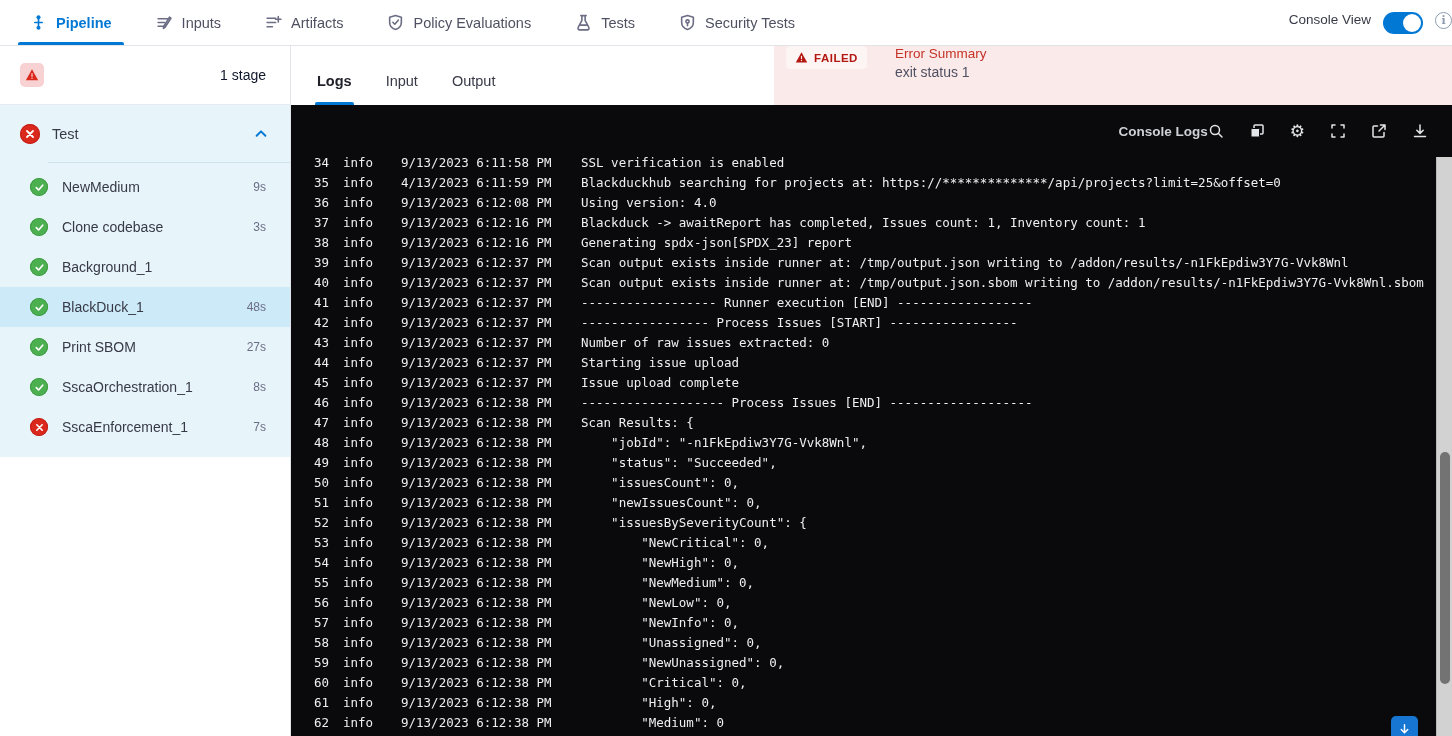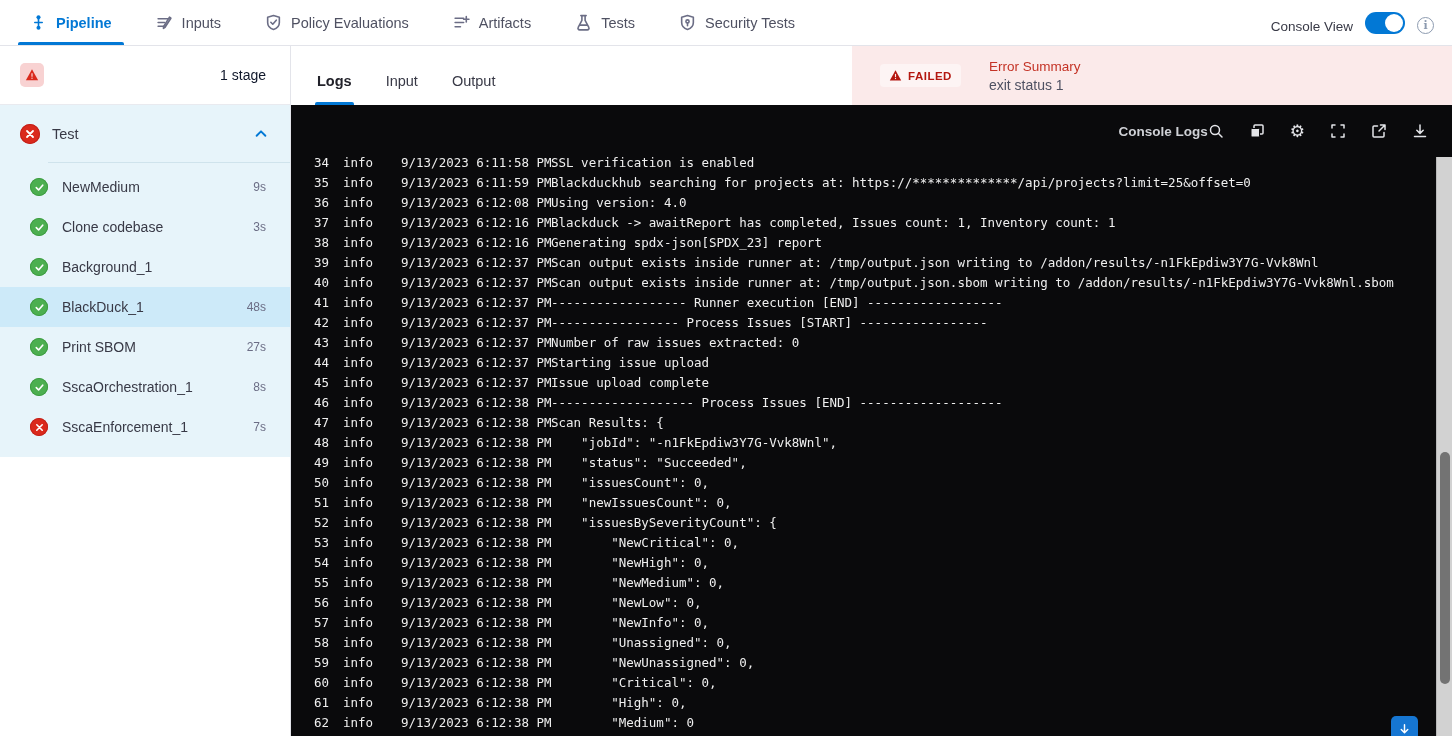--- a/index.html
+++ b/index.html
@@ -10,21 +10,21 @@
   .topbar { height:46px; display:flex; align-items:center; justify-content:space-between;
     border-bottom:1px solid #e3e4ea; background:#fff; position:relative; z-index:5; }
   .topnav { display:flex; align-items:center; height:100%; padding-left:30px;justify-content:flex-end; }
   .topnav-item { display:flex; align-items:center; gap:9px; height:100%; padding:0 22px 0 0;
     margin-right:22px; position:relative; cursor:pointer; color:#4f5162; font-size:14.5px; }
   .topnav-item .nav-ic { display:flex; color:#6b6d85; }
   .topnav-item.active { color:#0278d5; font-weight:700; }
   .topnav-item.active .nav-ic { color:#0278d5; }
   .topnav-item.active::after { content:""; position:absolute; left:-12px; right:10px; bottom:0;
     height:3px; background:#0278d5; border-radius:2px 2px 0 0; }
-  .topbar-right { display:flex; align-items:flex-end; gap:12px; padding-right:18px; }
+  .topbar-right { display:flex; align-items:flex-start; gap:12px; }
   .console-view-label { font-size:13.5px; color:#383946; }
   .toggle { width:40px; height:22px; border-radius:11px; background:#0278d5; position:relative; cursor:pointer; }
   .toggle .knob { position:absolute; top:2px; right:2px; width:18px; height:18px; border-radius:50%; background:#fff; }
   .info-icon { width:17px; height:17px; border-radius:50%; border:1.5px solid #8d9bb0; color:#8d9bb0;
     font-size:11px; display:flex; align-items:center; justify-content:center; font-weight:700;
     font-family:"DejaVu Serif", serif; cursor:pointer; }
 
   
   .app-body { display:flex; height:690px; }
   .sidebar { width:291px; background:#fff; border-right:1px solid #e3e4ea; flex:none; }
@@ -52,21 +52,21 @@
   .status-dot.failed { background:#da291c; box-shadow:inset 0 0 0 1px #c2211a; }
   .chevron-up { color:#0278d5; display:flex; }
 
   
   .tabrow { height:59px; display:flex; flex:none; }
   .tabs-left { flex:1; background:#fff; display:flex; align-items:flex-end; padding:0 0 0 24px; }
   .tab { font-size:14.5px; color:#383946; padding:0 2px 16px 2px; margin-right:30px; position:relative; cursor:pointer; }
   .tab.active { font-weight:700; color:#22222a; }
   .tab.active::after { content:""; position:absolute; left:0; right:0; bottom:0; height:3px;
     background:#0278d5; border-radius:2px 2px 0 0; }
-  .error-panel { width:600px; background:#fbeaea; display:flex; align-items:center; padding-left:28px; gap:28px; flex:none; }
+  .error-panel { width:678px; background:#fbeaea; display:flex; align-items:flex-start; padding-left:12px; gap:28px; flex:none; }
   .failed-badge { display:flex; align-items:center; gap:6px; background:#fdf4f4; border-radius:4px;
     padding:5px 9px; }
   .failed-badge span { font-size:11.5px; font-weight:700; letter-spacing:.5px; color:#b41710; }
   .error-texts { display:flex; flex-direction:column; gap:3px; }
   .error-title { font-size:13.5px; color:#c43326; font-weight:500; }
   .error-message { font-size:14px; color:#4f5162; }
 
   
   .console { flex:1; background:#0a0a0c; display:flex; flex-direction:column; min-height:0; position:relative; }
   .console-header { height:52px; display:flex; align-items:center; justify-content:flex-end;
@@ -76,21 +76,21 @@
   .console-actions .cicon { color:#e4e5e9; display:flex; cursor:pointer; }
   .gear-glyph { font-family:"DejaVu Sans", sans-serif; font-size:17px; line-height:16px; }
 
   .log-area { flex:1; overflow:hidden; padding-left:16px; position:relative; }
   .log-list { margin-top:-5px; }
   .log-row { display:flex; height:20px; align-items:center;
     font-family:"DejaVu Sans Mono", monospace; font-size:12.5px; color:#efefef; white-space:pre; }
   .log-ln { width:22px; text-align:right; flex:none; }
   .log-lvl { width:38px; margin-left:14px; flex:none; }
   .log-ts { width:150px; margin-left:20px; flex:none; }
-  .log-msg { }
+  .log-msg { margin-left:30px; }
 
   .scrollbar-track { position:absolute; top:52px; bottom:0; right:0; width:16px; background:#d2d2d2;
     border-left:1px solid #b9b9b9; }
   .scrollbar-thumb { position:absolute; top:295px; left:3px; width:10px; height:232px;
     background:#737373; border-radius:6px; cursor:pointer; }
   .scroll-bottom-btn { position:absolute; bottom:-7px; right:34px; width:27px; height:27px;
     background:#1676d2; border-radius:5px; display:flex; align-items:center; justify-content:center;
     color:#fff; cursor:pointer; }
 </style>
 </head>
@@ -114,34 +114,34 @@
           <svg width="17" height="17" viewBox="0 0 16 16">
             <path d="M2 4.5h9M2 8h6M2 11.5h5" fill="none" stroke="currentColor" stroke-width="1.5" stroke-linecap="round" stroke-linejoin="round"></path>
             <path d="M14 4 8.5 12.5l-1.5 1 .2-1.8L12.7 3z" fill="none" stroke="currentColor" stroke-width="1.5" stroke-linecap="round" stroke-linejoin="round"></path>
           </svg>
         </span>
         <span>Inputs</span>
       </div>
       <div class="topnav-item">
         <span class="nav-ic">
           <svg width="17" height="17" viewBox="0 0 16 16">
+            <path d="M2 4h8M2 8h8M2 12h5" fill="none" stroke="currentColor" stroke-width="1.5" stroke-linecap="round" stroke-linejoin="round"></path>
+            <path d="M12.5 2.5v5M10 5h5" fill="none" stroke="currentColor" stroke-width="1.5" stroke-linecap="round" stroke-linejoin="round"></path>
+          </svg>
+        </span>
+        <span>Artifacts</span>
+      </div>
+      <div class="topnav-item">
+        <span class="nav-ic">
+          <svg width="17" height="17" viewBox="0 0 16 16">
             <path d="M8 1.5 13.5 3v5c0 3.2-2.4 5.6-5.5 6.5C4.9 13.6 2.5 11.2 2.5 8V3Z" fill="none" stroke="currentColor" stroke-width="1.5" stroke-linecap="round" stroke-linejoin="round"></path>
             <path d="M5.5 7.8 7.3 9.6 10.6 5.8" fill="none" stroke="currentColor" stroke-width="1.5" stroke-linecap="round" stroke-linejoin="round"></path>
           </svg>
         </span>
         <span>Policy Evaluations</span>
-      </div>
-      <div class="topnav-item">
-        <span class="nav-ic">
-          <svg width="17" height="17" viewBox="0 0 16 16">
-            <path d="M2 4h8M2 8h8M2 12h5" fill="none" stroke="currentColor" stroke-width="1.5" stroke-linecap="round" stroke-linejoin="round"></path>
-            <path d="M12.5 2.5v5M10 5h5" fill="none" stroke="currentColor" stroke-width="1.5" stroke-linecap="round" stroke-linejoin="round"></path>
-          </svg>
-        </span>
-        <span>Artifacts</span>
       </div>
       <div class="topnav-item">
         <span class="nav-ic">
           <svg width="17" height="17" viewBox="0 0 16 16">
             <path d="M5.5 1.5h5M6.5 1.5v4.4L3 12.5a1.6 1.6 0 0 0 1.4 2.4h7.2a1.6 1.6 0 0 0 1.4-2.4L9.5 5.9V1.5" fill="none" stroke="currentColor" stroke-width="1.5" stroke-linecap="round" stroke-linejoin="round"></path>
             <path d="M4.5 10.5h7" fill="none" stroke="currentColor" stroke-width="1.5" stroke-linecap="round" stroke-linejoin="round"></path>
           </svg>
         </span>
         <span>Tests</span>
       </div>
@@ -318,21 +318,21 @@
               <svg width="16" height="16" viewBox="0 0 16 16">
                 <path d="M8 2v8M4.8 7.2 8 10.4l3.2-3.2" fill="none" stroke="currentColor" stroke-width="1.5" stroke-linecap="round" stroke-linejoin="round"></path>
                 <path d="M2.5 13.5h11" fill="none" stroke="currentColor" stroke-width="1.5" stroke-linecap="round" stroke-linejoin="round"></path>
               </svg>
             </span>
           </div>
       </div>
       <div class="log-area">
         <div class="log-list" id="log-list">
             <div class="log-row"><span class="log-ln">34</span><span class="log-lvl">info</span><span class="log-ts">9/13/2023 6:11:58 PM</span><span class="log-msg">SSL verification is enabled</span></div>
-            <div class="log-row"><span class="log-ln">35</span><span class="log-lvl">info</span><span class="log-ts">9/13/2023 6:11:59 PM</span><span class="log-msg">Blackduckhub searching for projects at: https://**************/api/projects?limit=25&amp;offset=0</span></div>
+            <div class="log-row"><span class="log-ln">35</span><span class="log-lvl">info</span><span class="log-ts">4/13/2023 6:11:59 PM</span><span class="log-msg">Blackduckhub searching for projects at: https://**************/api/projects?limit=25&amp;offset=0</span></div>
             <div class="log-row"><span class="log-ln">36</span><span class="log-lvl">info</span><span class="log-ts">9/13/2023 6:12:08 PM</span><span class="log-msg">Using version: 4.0</span></div>
             <div class="log-row"><span class="log-ln">37</span><span class="log-lvl">info</span><span class="log-ts">9/13/2023 6:12:16 PM</span><span class="log-msg">Blackduck -&gt; awaitReport has completed, Issues count: 1, Inventory count: 1</span></div>
             <div class="log-row"><span class="log-ln">38</span><span class="log-lvl">info</span><span class="log-ts">9/13/2023 6:12:16 PM</span><span class="log-msg">Generating spdx-json[SPDX_23] report</span></div>
             <div class="log-row"><span class="log-ln">39</span><span class="log-lvl">info</span><span class="log-ts">9/13/2023 6:12:37 PM</span><span class="log-msg">Scan output exists inside runner at: /tmp/output.json writing to /addon/results/-n1FkEpdiw3Y7G-Vvk8Wnl</span></div>
             <div class="log-row"><span class="log-ln">40</span><span class="log-lvl">info</span><span class="log-ts">9/13/2023 6:12:37 PM</span><span class="log-msg">Scan output exists inside runner at: /tmp/output.json.sbom writing to /addon/results/-n1FkEpdiw3Y7G-Vvk8Wnl.sbom</span></div>
             <div class="log-row"><span class="log-ln">41</span><span class="log-lvl">info</span><span class="log-ts">9/13/2023 6:12:37 PM</span><span class="log-msg">------------------ Runner execution [END] ------------------</span></div>
             <div class="log-row"><span class="log-ln">42</span><span class="log-lvl">info</span><span class="log-ts">9/13/2023 6:12:37 PM</span><span class="log-msg">----------------- Process Issues [START] -----------------</span></div>
             <div class="log-row"><span class="log-ln">43</span><span class="log-lvl">info</span><span class="log-ts">9/13/2023 6:12:37 PM</span><span class="log-msg">Number of raw issues extracted: 0</span></div>
             <div class="log-row"><span class="log-ln">44</span><span class="log-lvl">info</span><span class="log-ts">9/13/2023 6:12:37 PM</span><span class="log-msg">Starting issue upload</span></div>
             <div class="log-row"><span class="log-ln">45</span><span class="log-lvl">info</span><span class="log-ts">9/13/2023 6:12:37 PM</span><span class="log-msg">Issue upload complete</span></div>

